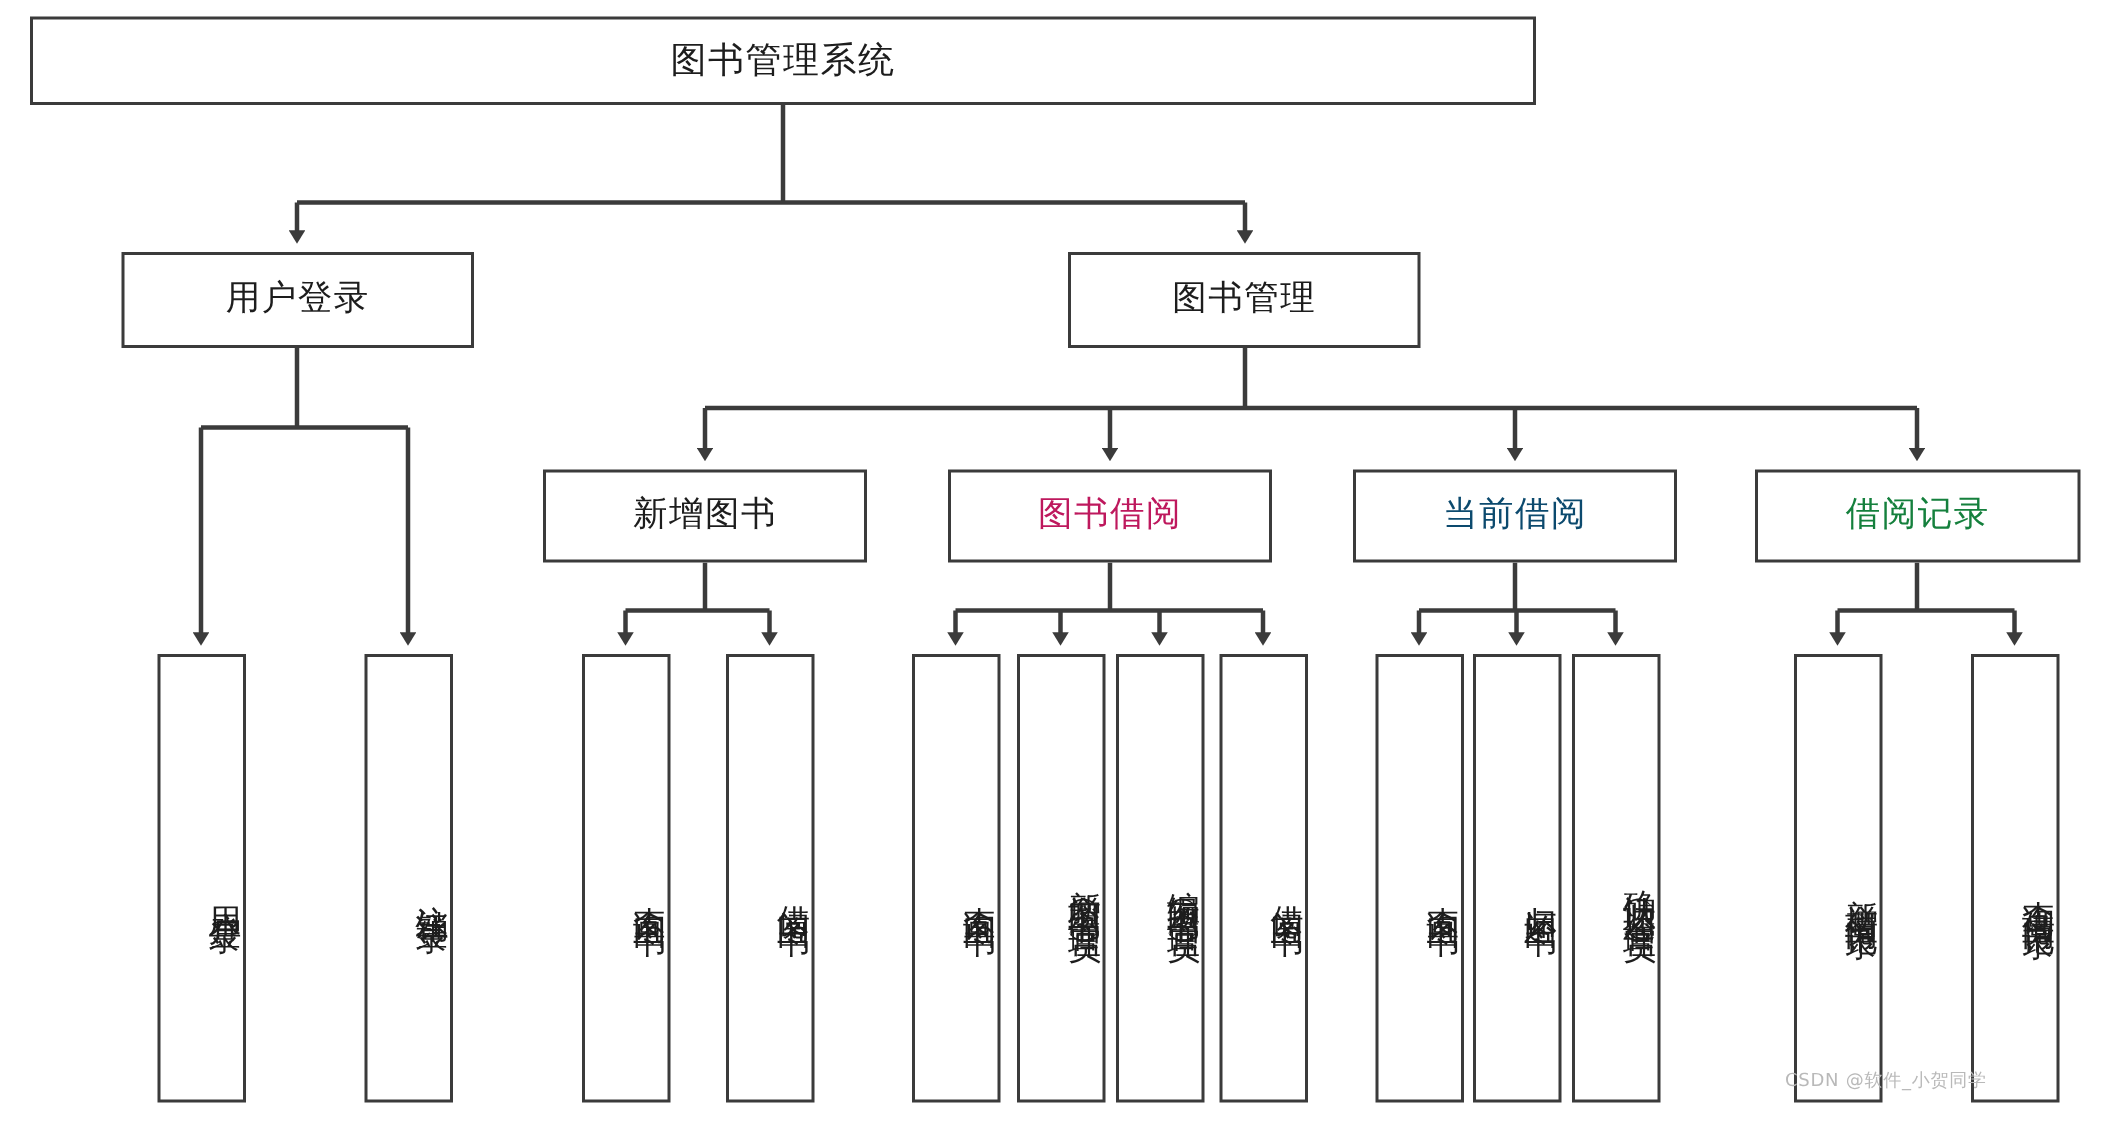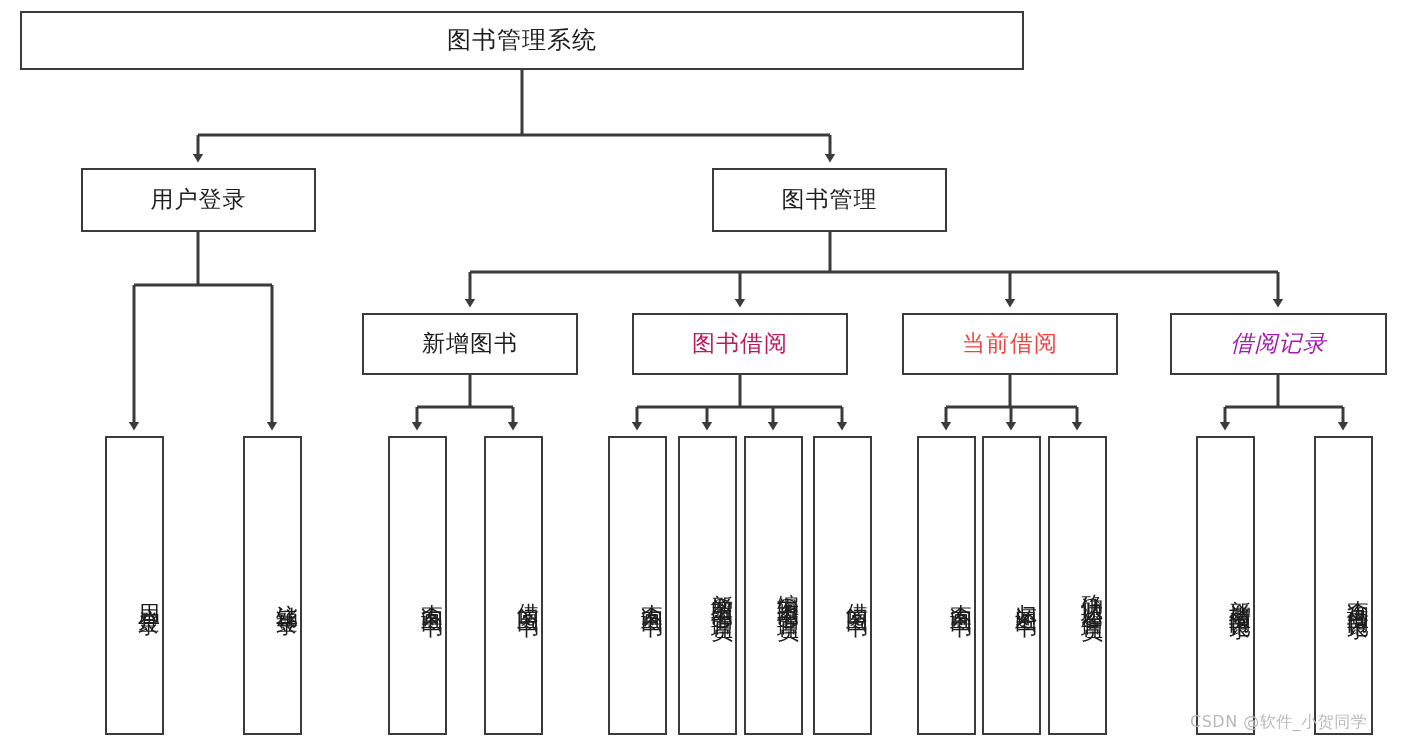--- a/index.html
+++ b/index.html
@@ -31,21 +31,21 @@
     line-height:1.18;
     letter-spacing:4px;
     align-items:flex-start;
     justify-content:center;
     padding-top:16px;
     white-space:nowrap;
   }
   .watermark{
     position:absolute;
     left:1190px;top:712px;
-    font-size:16px;
+    font-size:12px;
     color:#b9b9b9;
     letter-spacing:0.5px;
     white-space:nowrap;
     z-index:5;
     font-family:"DejaVu Sans","Liberation Sans",sans-serif;
   }
 </style>
 </head>
 <body style="background: rgb(255, 255, 255);">
 
@@ -101,22 +101,22 @@
     </g>
   </svg>
 
   <div class="node node-h node-root" style="left: 20px; top: 11px; width: 1004px; height: 59px; border-color: rgb(59, 59, 59); color: rgb(29, 29, 29); background: rgb(255, 255, 255);">图书管理系统</div>
 
   <div class="node node-h" style="left: 81px; top: 168px; width: 235px; height: 64px; border-color: rgb(59, 59, 59); color: rgb(29, 29, 29); background: rgb(255, 255, 255);">用户登录</div>
   <div class="node node-h" style="left: 712px; top: 168px; width: 235px; height: 64px; border-color: rgb(59, 59, 59); color: rgb(29, 29, 29); background: rgb(255, 255, 255);">图书管理</div>
 
   <div class="node node-h" style="left: 362px; top: 313px; width: 216px; height: 62px; border-color: rgb(59, 59, 59); color: rgb(29, 29, 29); background: rgb(255, 255, 255);">新增图书</div>
   <div class="node node-h" style="left: 632px; top: 313px; width: 216px; height: 62px; border-color: rgb(59, 59, 59); color: #be185d; background: rgb(255, 255, 255);">图书借阅</div>
-  <div class="node node-h" style="left: 902px; top: 313px; width: 216px; height: 62px; border-color: rgb(59, 59, 59); color: #ef4444; background: rgb(255, 255, 255);">当前借阅</div>
-  <div class="node node-h" style="left: 1170px; top: 313px; width: 217px; height: 62px; border-color: rgb(59, 59, 59); color: #a21caf; background: rgb(255, 255, 255); font-style: italic;">借阅记录</div>
+  <div class="node node-h" style="left: 902px; top: 313px; width: 216px; height: 62px; border-color: rgb(59, 59, 59); color: #0c4a6e; background: rgb(255, 255, 255);">当前借阅</div>
+  <div class="node node-h" style="left: 1170px; top: 313px; width: 217px; height: 62px; border-color: rgb(59, 59, 59); color: #15803d; background: rgb(255, 255, 255);">借阅记录</div>
 
   <div class="node node-v" style="left: 105px; top: 436px; width: 59px; height: 299px; border-color: rgb(59, 59, 59); color: rgb(29, 29, 29); background: rgb(255, 255, 255);">用户登录</div>
   <div class="node node-v" style="left: 243px; top: 436px; width: 59px; height: 299px; border-color: rgb(59, 59, 59); color: rgb(29, 29, 29); background: rgb(255, 255, 255);">注销登录</div>
   <div class="node node-v" style="left: 388px; top: 436px; width: 59px; height: 299px; border-color: rgb(59, 59, 59); color: rgb(29, 29, 29); background: rgb(255, 255, 255);">查询图书</div>
   <div class="node node-v" style="left: 484px; top: 436px; width: 59px; height: 299px; border-color: rgb(59, 59, 59); color: rgb(29, 29, 29); background: rgb(255, 255, 255);">借阅图书</div>
   <div class="node node-v" style="left: 608px; top: 436px; width: 59px; height: 299px; border-color: rgb(59, 59, 59); color: rgb(29, 29, 29); background: rgb(255, 255, 255);">查询图书</div>
   <div class="node node-v" style="left: 678px; top: 436px; width: 59px; height: 299px; border-color: rgb(59, 59, 59); color: rgb(29, 29, 29); background: rgb(255, 255, 255);">新增图书（管理员）</div>
   <div class="node node-v" style="left: 744px; top: 436px; width: 59px; height: 299px; border-color: rgb(59, 59, 59); color: rgb(29, 29, 29); background: rgb(255, 255, 255);">编辑图书（管理员）</div>
   <div class="node node-v" style="left: 813px; top: 436px; width: 59px; height: 299px; border-color: rgb(59, 59, 59); color: rgb(29, 29, 29); background: rgb(255, 255, 255);">借阅图书</div>
   <div class="node node-v" style="left: 917px; top: 436px; width: 59px; height: 299px; border-color: rgb(59, 59, 59); color: rgb(29, 29, 29); background: rgb(255, 255, 255);">查询图书</div>

